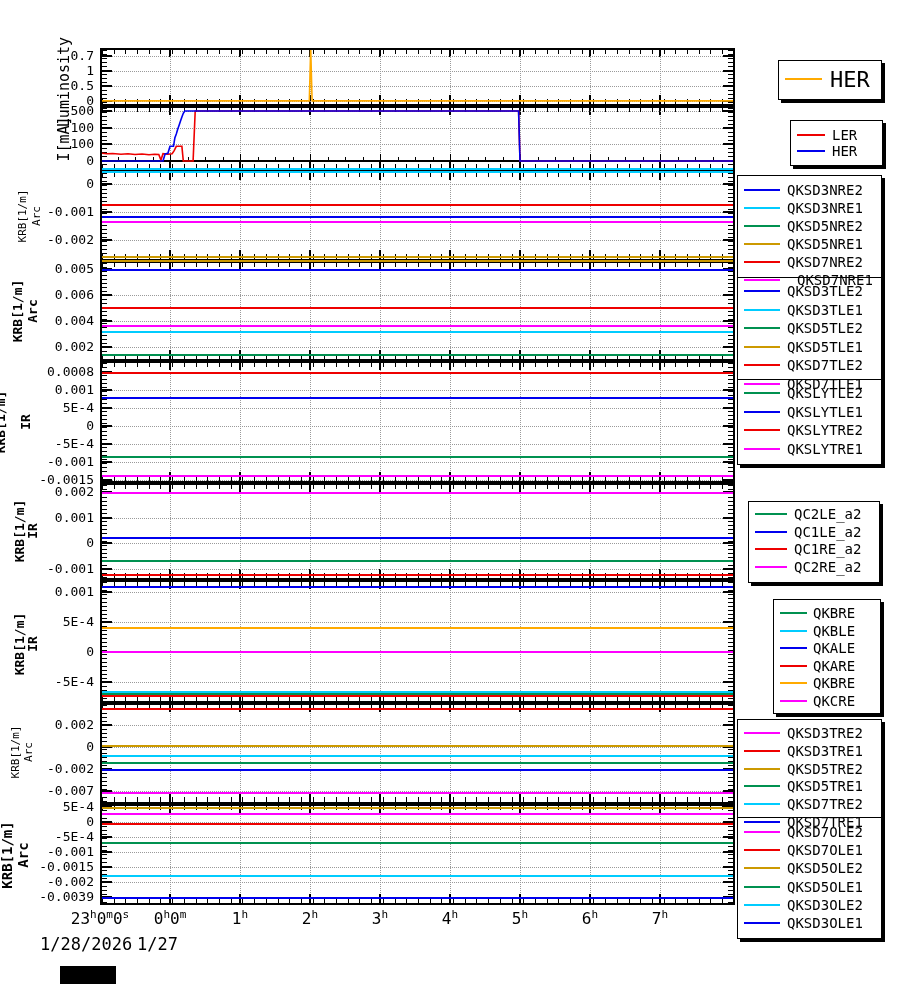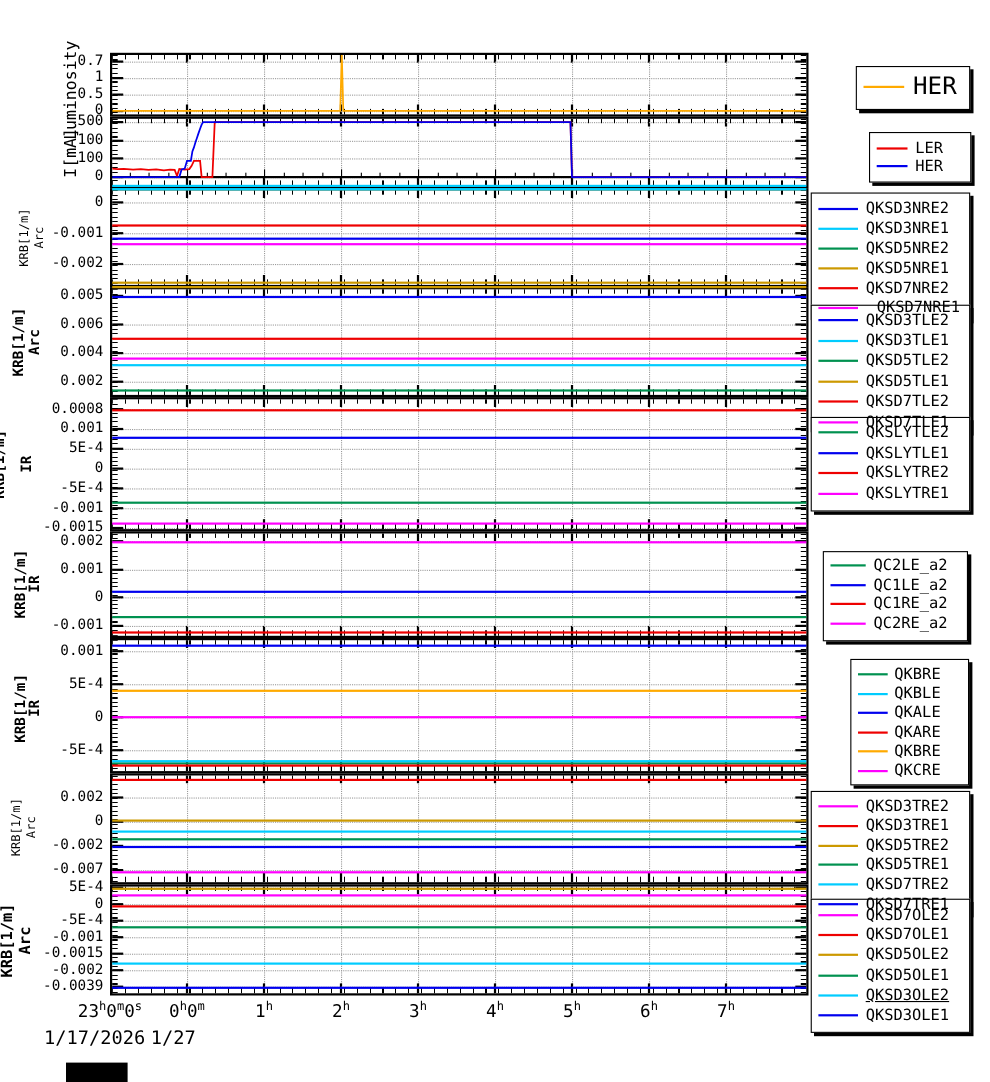--- a/index.html
+++ b/index.html
@@ -599,36 +599,36 @@
       <div class="llab" style="left: 787px; top: 822px; font-size: 14px;">QKSD7TRE1</div>
       <div class="lline" style="left: 744px; top: 831px; width: 36px; background: rgb(255, 0, 255);"></div>
       <div class="llab" style="left: 787px; top: 832px; font-size: 14px;">QKSD7OLE2</div>
       <div class="lline" style="left: 744px; top: 849.2px; width: 36px; background: rgb(238, 0, 0);"></div>
       <div class="llab" style="left: 787px; top: 850.2px; font-size: 14px;">QKSD7OLE1</div>
       <div class="lline" style="left: 744px; top: 867.4px; width: 36px; background: rgb(204, 153, 0);"></div>
       <div class="llab" style="left: 787px; top: 868.4px; font-size: 14px;">QKSD5OLE2</div>
       <div class="lline" style="left: 744px; top: 885.6px; width: 36px; background: rgb(0, 145, 80);"></div>
       <div class="llab" style="left: 787px; top: 886.6px; font-size: 14px;">QKSD5OLE1</div>
       <div class="lline" style="left: 744px; top: 903.8px; width: 36px; background: rgb(0, 204, 255);"></div>
-      <div class="llab" style="left: 787px; top: 904.8px; font-size: 14px; text-decoration: underline;">QKSD3OLE2</div>
+      <div class="llab" style="left: 787px; top: 904.8px; font-size: 14px;">QKSD3OLE2</div>
       <div class="lline" style="left: 744px; top: 922px; width: 36px; background: rgb(0, 0, 238);"></div>
       <div class="llab" style="left: 787px; top: 923px; font-size: 14px;">QKSD3OLE1</div>
     </div>
   <div id="xlabels">
       <div class="xtick" style="left: 100px; top: 908px;">23<sup>h</sup>0<sup>m</sup>0<sup>s</sup></div>
       <div class="xtick" style="left: 170px; top: 908px;">0<sup>h</sup>0<sup>m</sup></div>
       <div class="xtick" style="left: 240px; top: 908px;">1<sup>h</sup></div>
       <div class="xtick" style="left: 310px; top: 908px;">2<sup>h</sup></div>
       <div class="xtick" style="left: 380px; top: 908px;">3<sup>h</sup></div>
       <div class="xtick" style="left: 450px; top: 908px;">4<sup>h</sup></div>
       <div class="xtick" style="left: 520px; top: 908px;">5<sup>h</sup></div>
       <div class="xtick" style="left: 590px; top: 908px;">6<sup>h</sup></div>
       <div class="xtick" style="left: 660px; top: 908px;">7<sup>h</sup></div>
     </div>
-  <div class="date" style="left:40px;top:934px;">1/17/2026</div>
+  <div class="date" style="left:40px;top:934px;">1/28/2026</div>
   <div class="date" style="left:137px;top:934px;">1/27</div>
   <div id="blackbox"></div>
 <div class="ytick-lab" style="top: 49.0722px;">0.7</div>
     <div class="ytick-lab" style="top: 64.0206px;">1</div>
     <div class="ytick-lab" style="top: 78.9691px;">0.5</div>
     <div class="ytick-lab" style="top: 93.9175px;">0</div>
     <div class="ylab lbl-15" style="left: 64px; top: 82px;">Luminosity</div>
     <div class="ytick-lab" style="top: 104px;">500</div>
     <div class="ytick-lab" style="top: 120.667px;">100</div>
     <div class="ytick-lab" style="top: 137.333px;">100</div>

